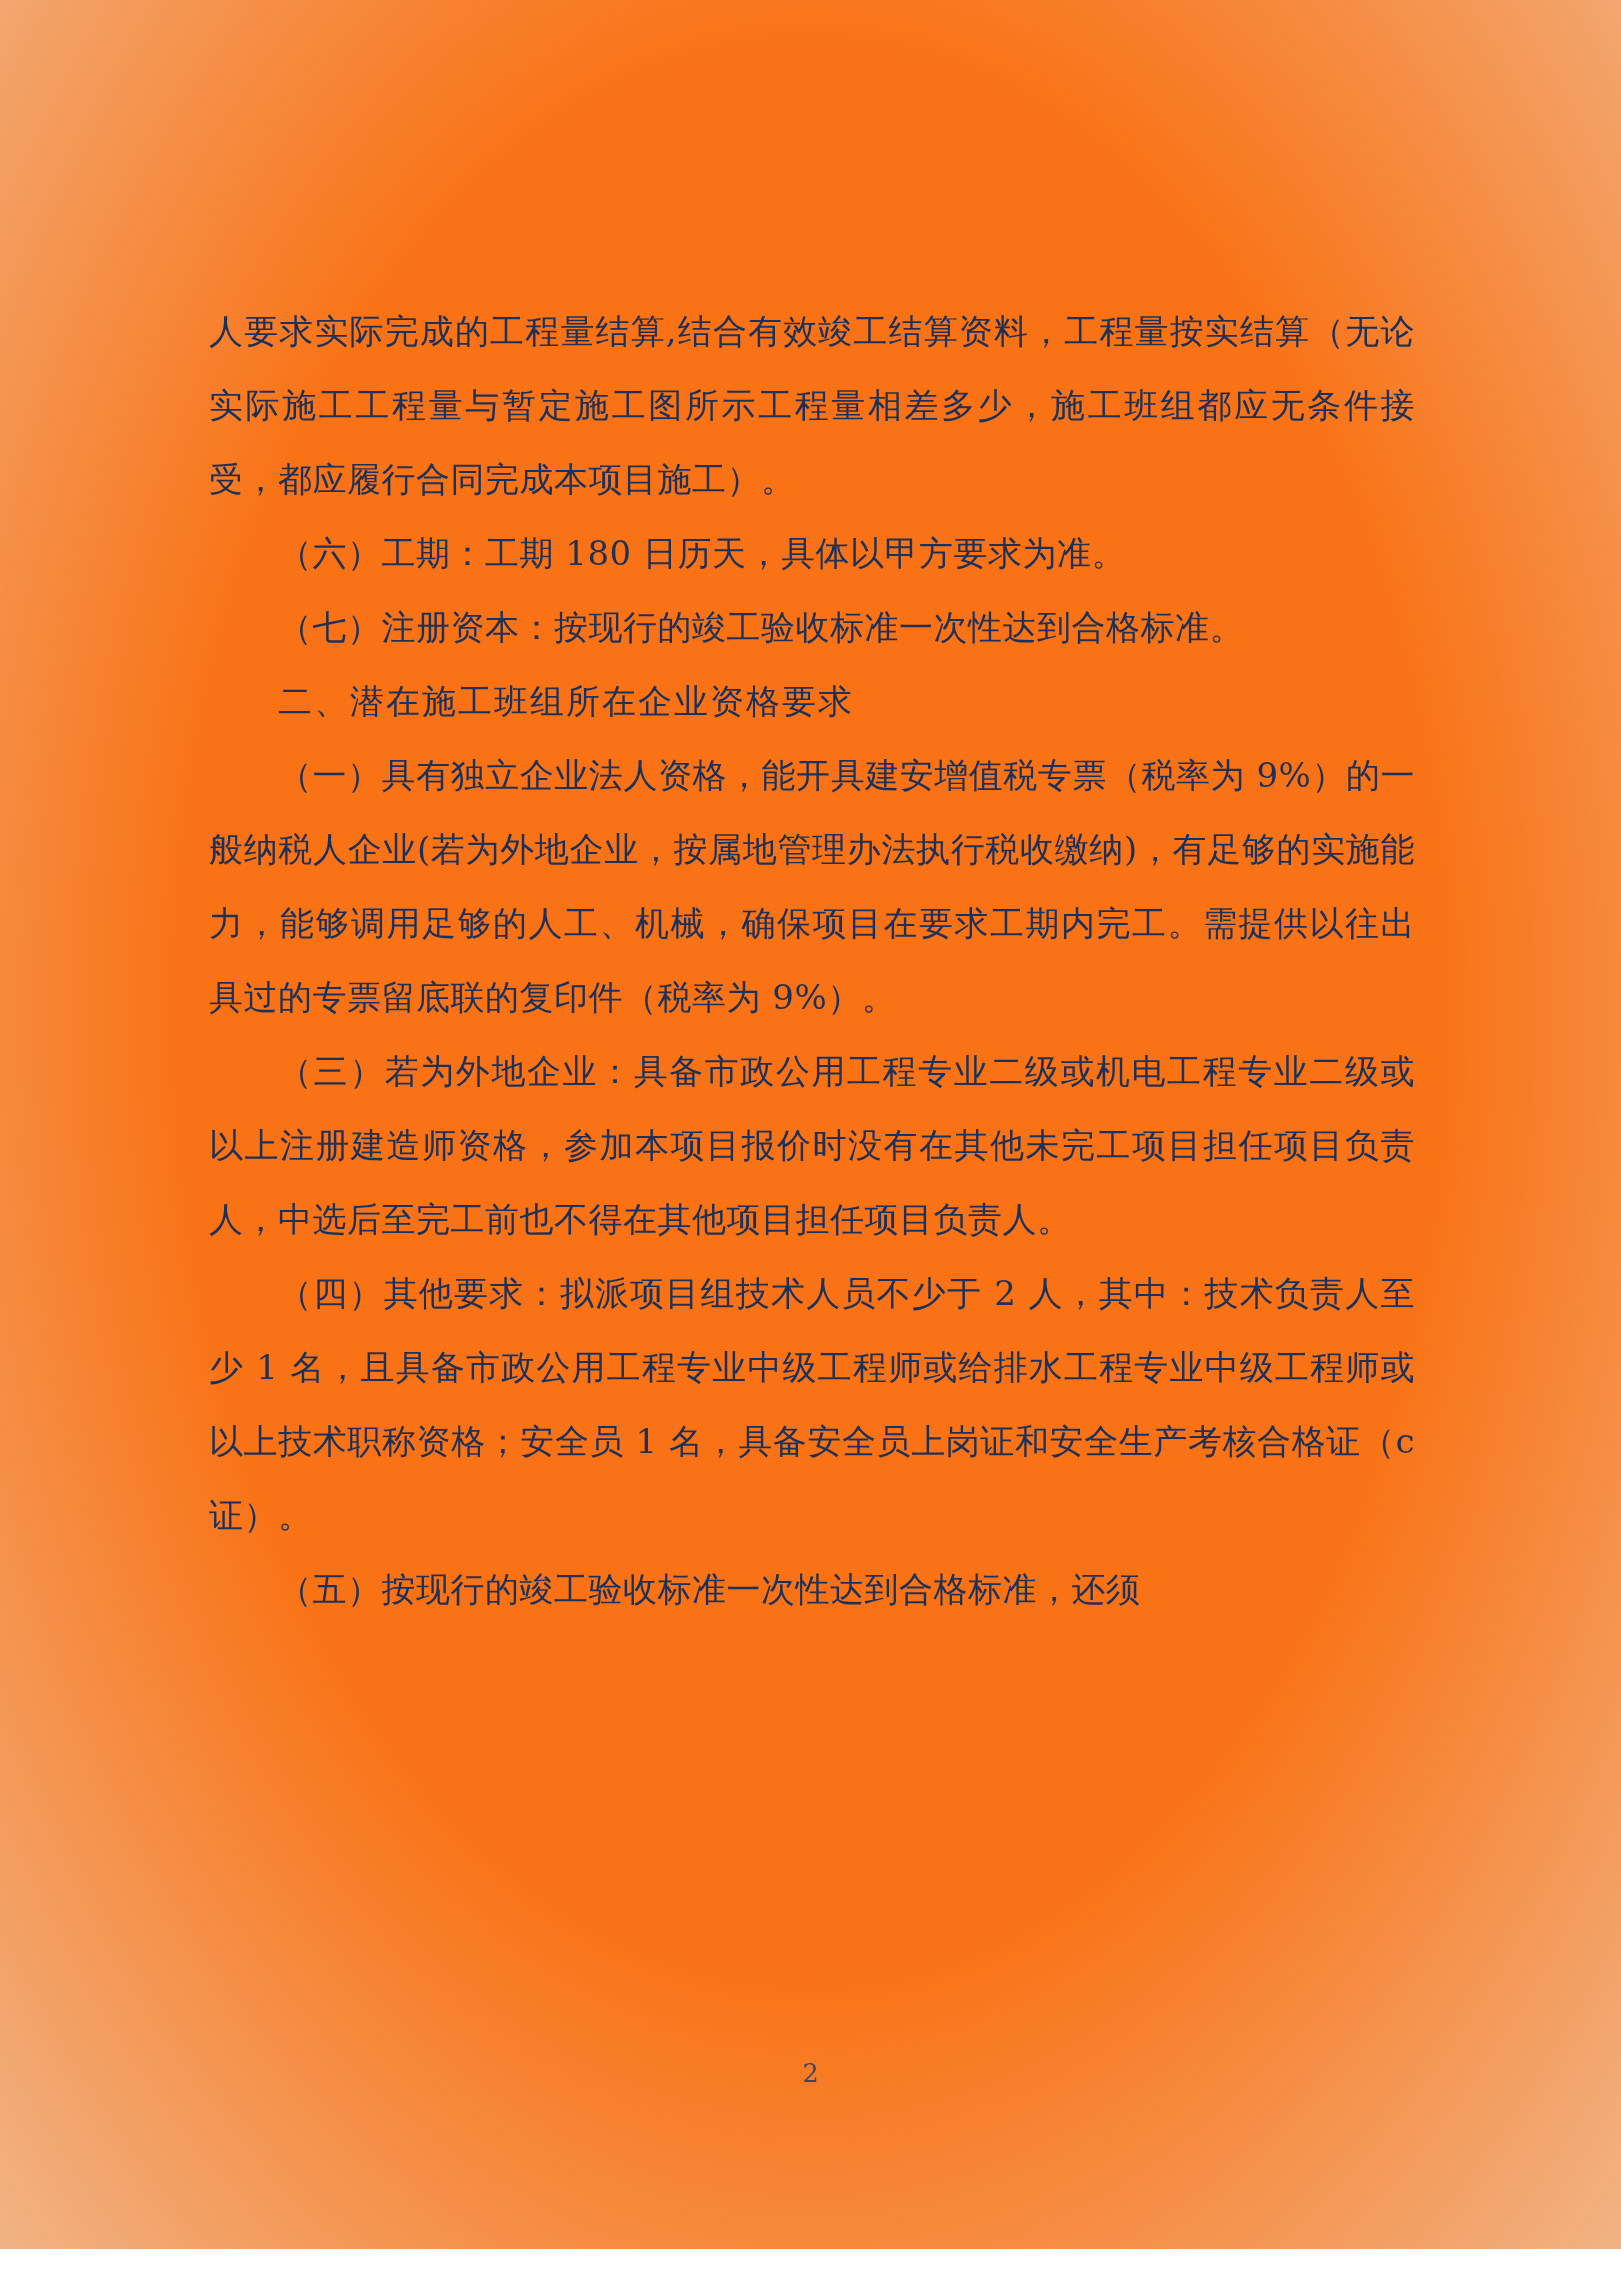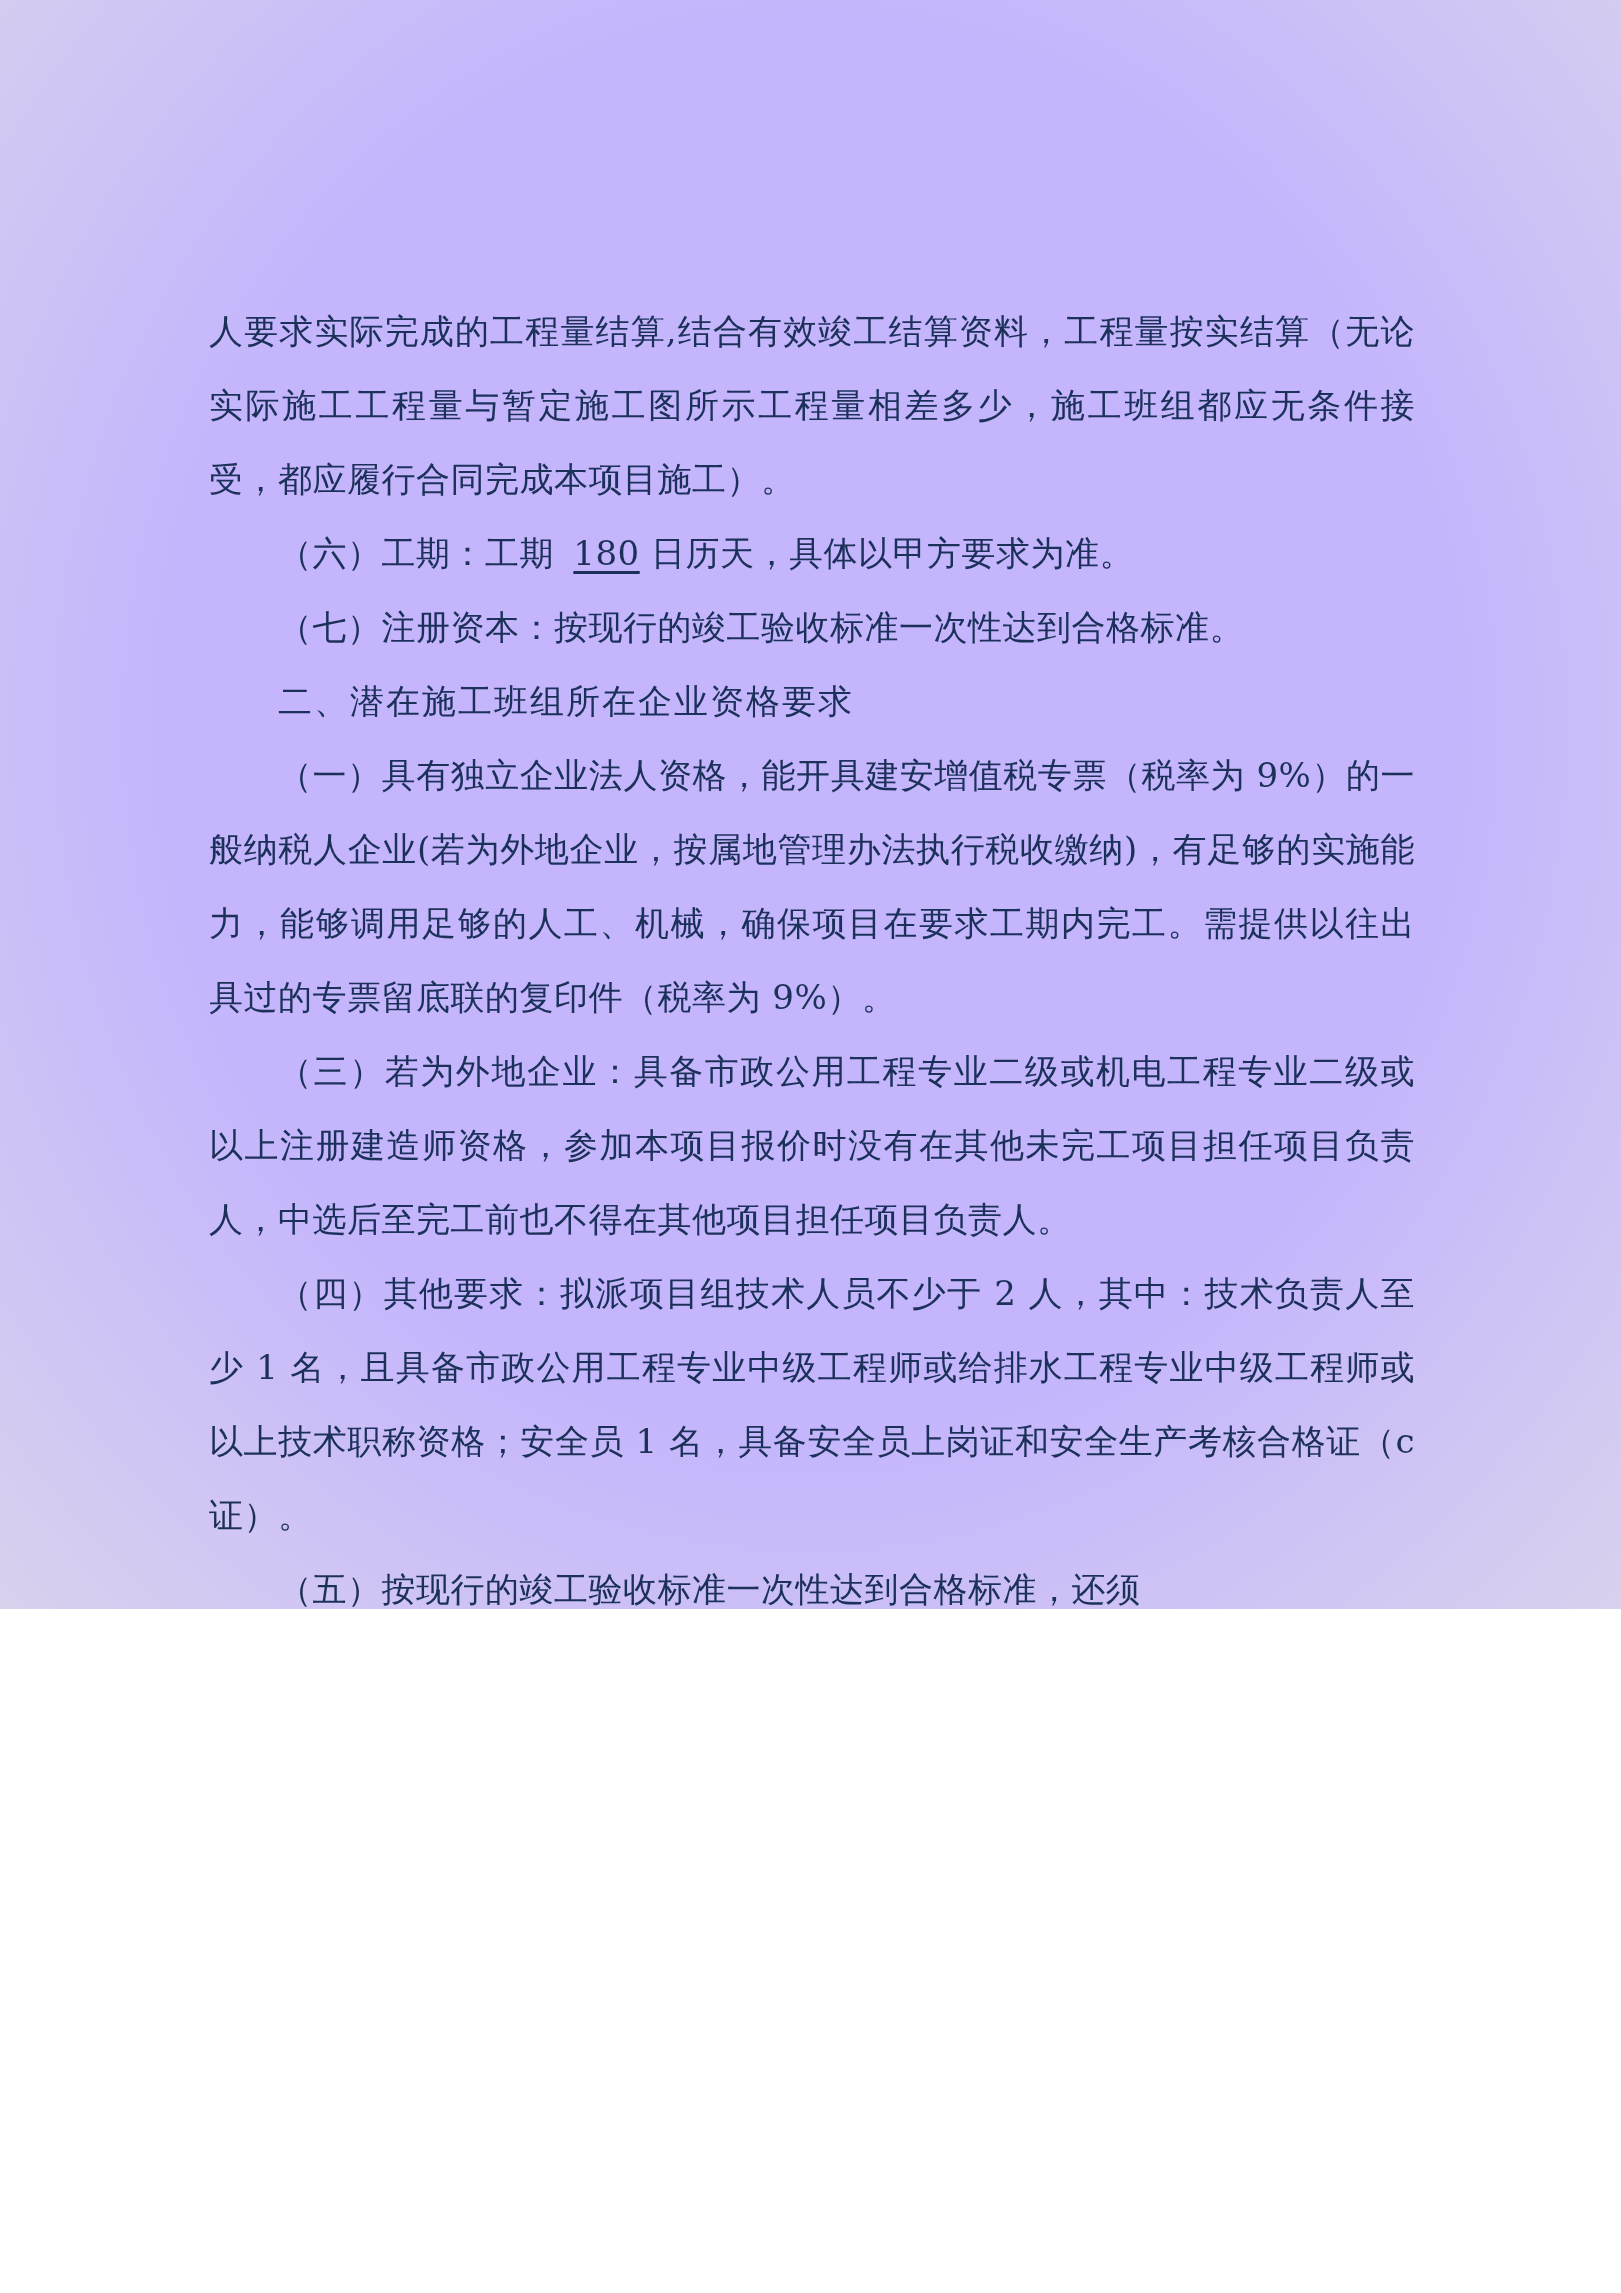--- a/index.html
+++ b/index.html
@@ -3,22 +3,22 @@
 <meta charset="utf-8">
 <style>
   html, body {
     margin: 0;
     padding: 0;
     background: #ffffff;
   }
   .page {
     position: relative;
     width: 1621px;
-    height: 1609px;
-    background: #c4b5fd;
+    height: 2249px;
+    background: #f97316;
     overflow: hidden;
     font-family: "DejaVu Serif", "Liberation Serif", serif;
     color: #1b2b4b;
   }
   
   .paper-tint {
     position: absolute;
     inset: 0;
     background:
       radial-gradient(ellipse at 50% 45%, rgba(255,255,255,0) 55%, rgba(234,232,224,0.55) 100%);
@@ -41,23 +41,21 @@
   }
   p.indent {
     text-indent: 69px;
   }
   p.heading {
     text-indent: 69px;
     font-weight: normal;
     letter-spacing: 2px;
   }
   .u {
-    text-decoration: underline;
     text-underline-offset: 5.9px;
-    margin-left: 8px;
   }
   .num {
     font-family: "DejaVu Serif", "Liberation Serif", serif;
   }
   .pagenum {
     position: absolute;
     left: 0;
     right: 0;
     top: 2058px;
     text-align: center;

